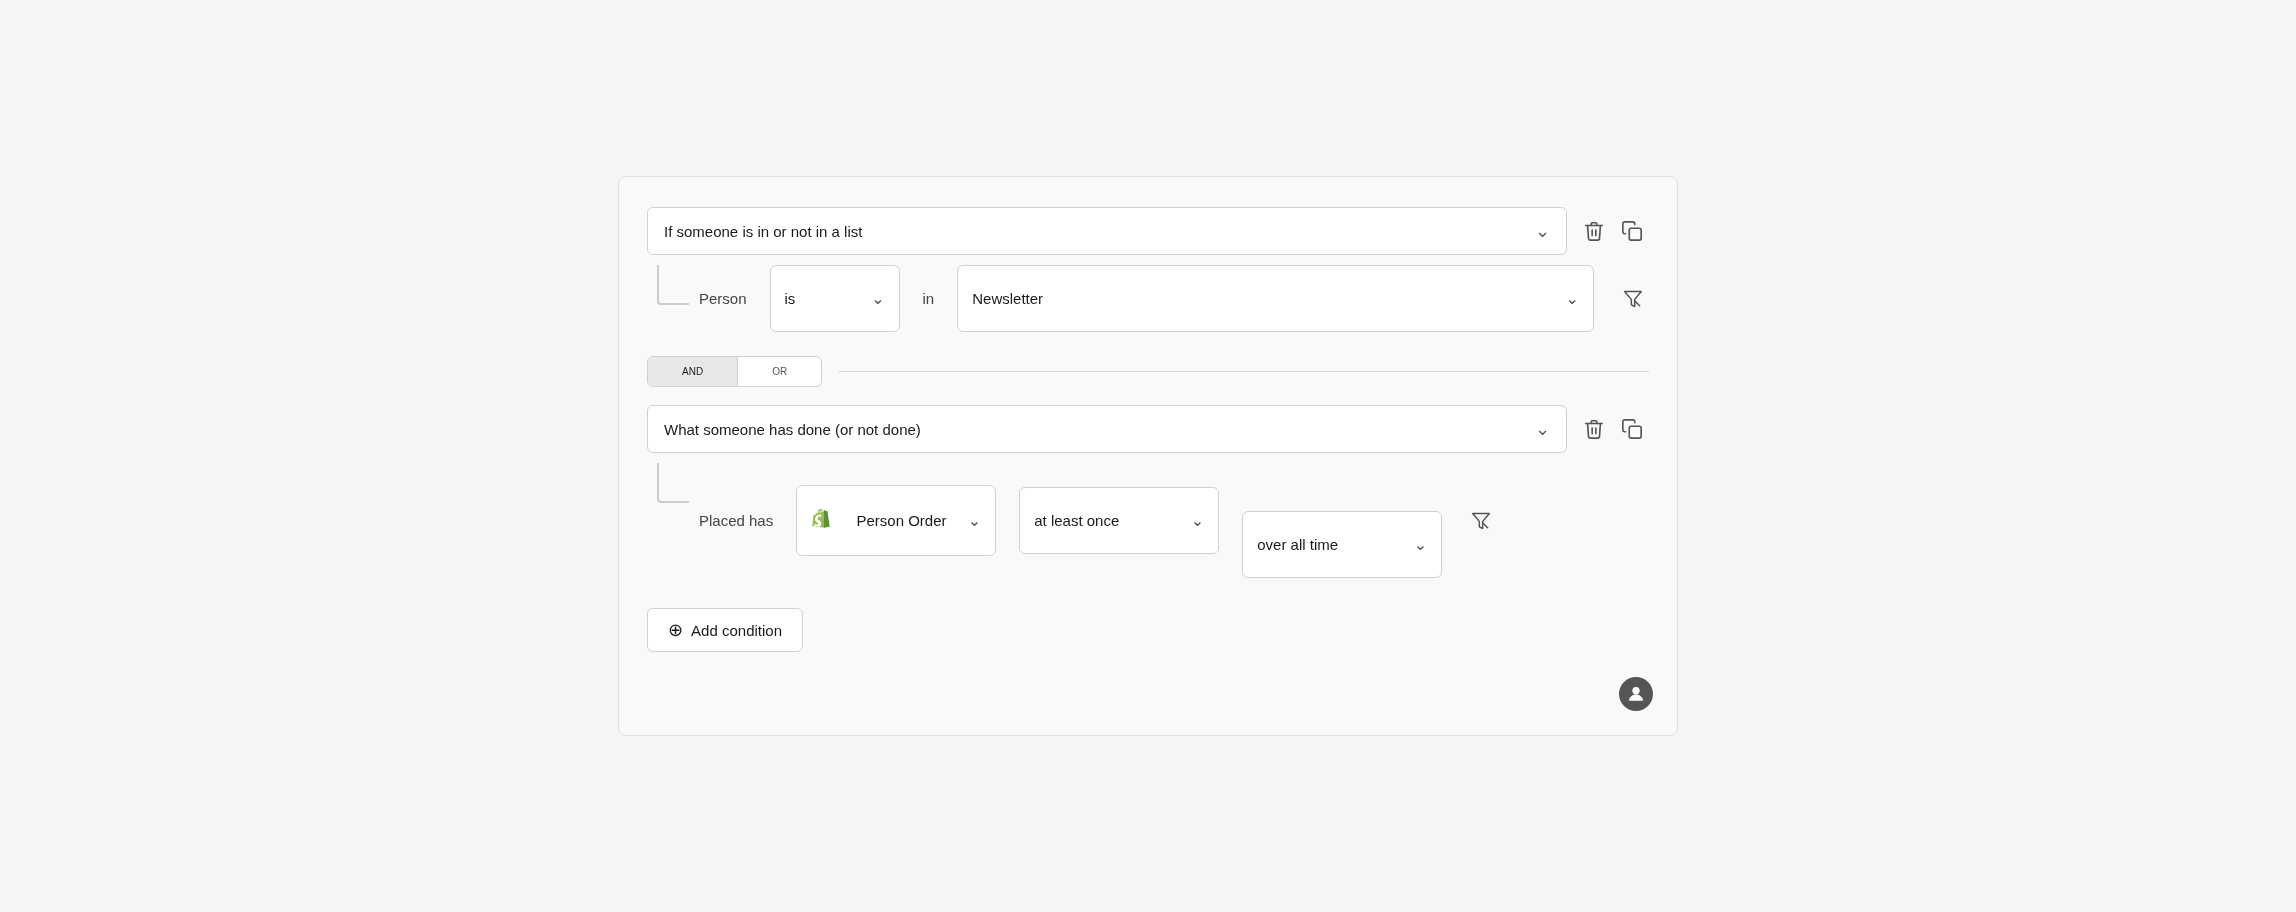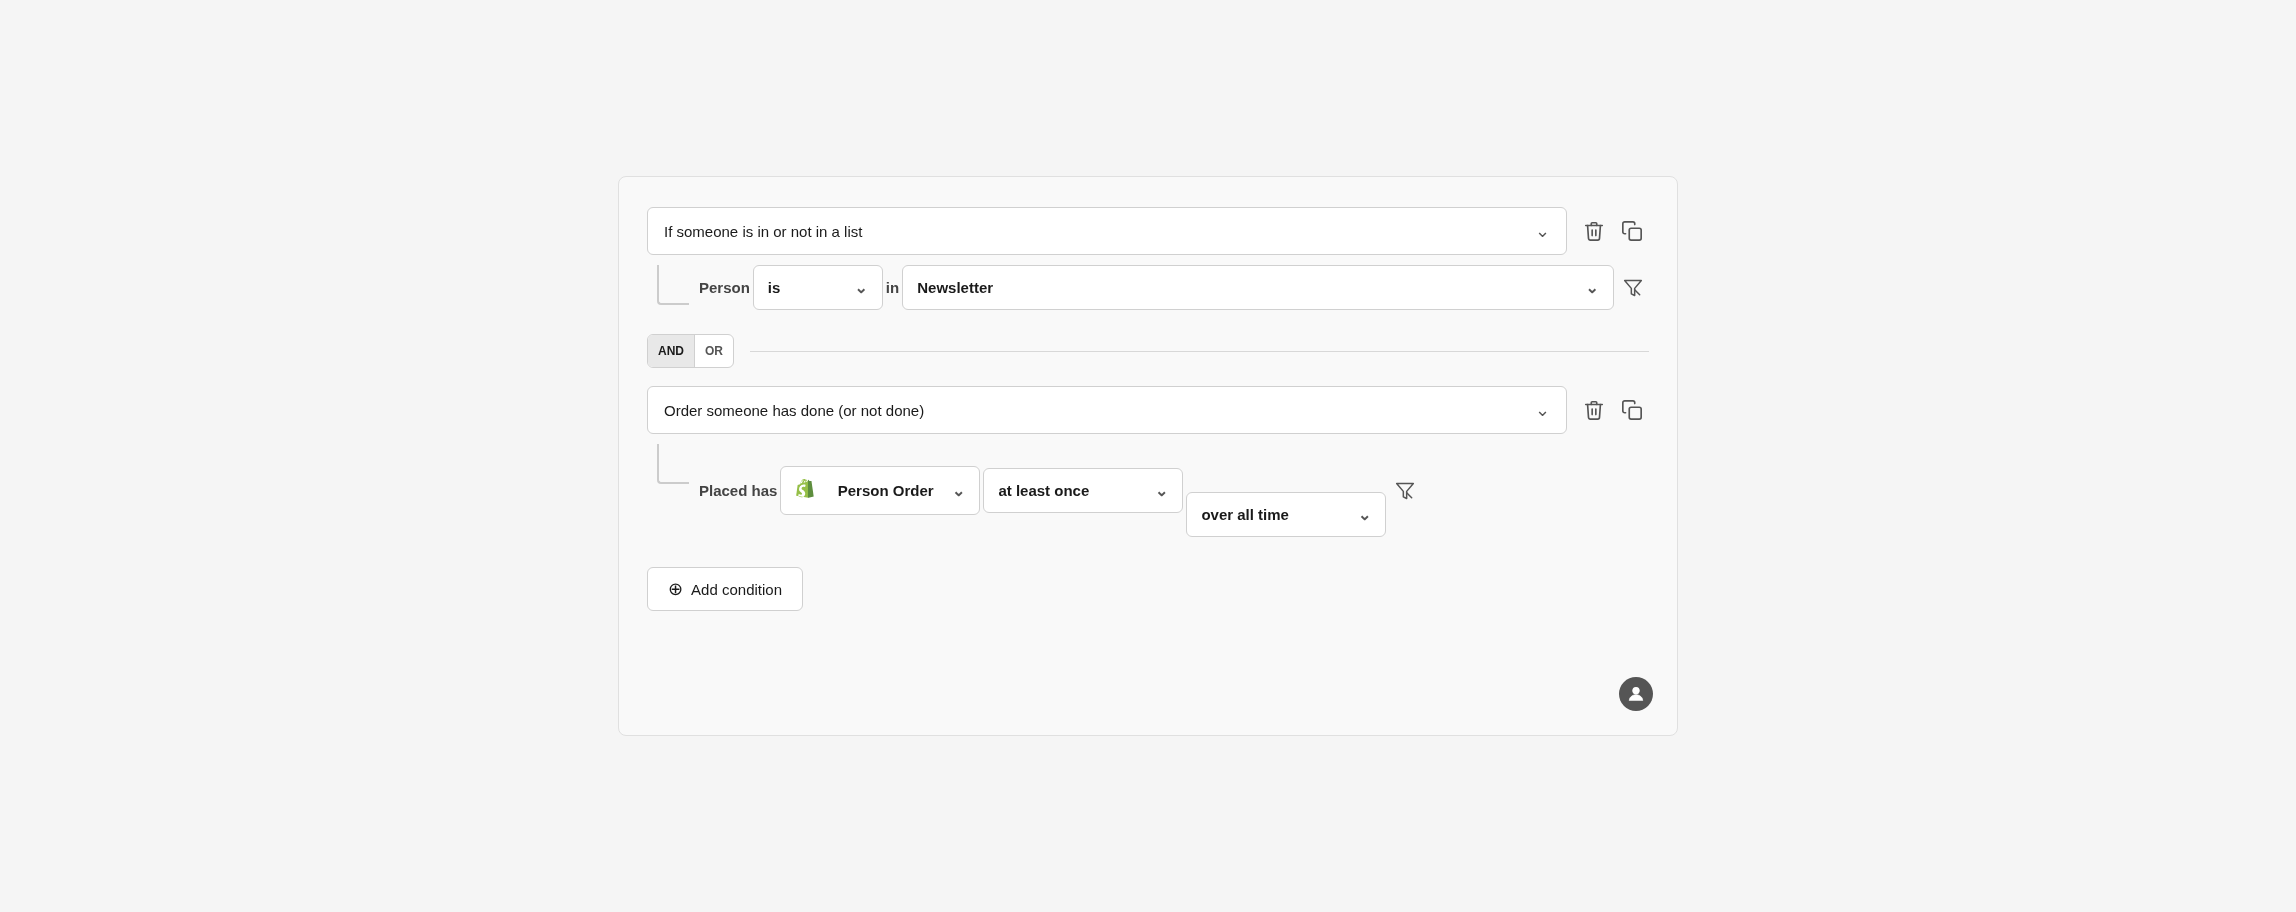--- a/index.html
+++ b/index.html
@@ -79,37 +79,36 @@
       border-bottom: 2px solid #ccc;
       border-bottom-left-radius: 4px;
       margin-right: 10px;
       flex-shrink: 0;
       align-self: flex-start;
       margin-top: 0;
     }
     .sub-fields {
       display: flex;
       align-items: center;
-      gap: 3px;
+      gap: 23px;
       flex: 1;
-      font-weight: bold;
     }
     .label-text {
       font-size: 15px;
       color: #444;
       white-space: nowrap;
     }
     .sub-dropdown {
       display: flex;
       align-items: center;
       justify-content: space-between;
       border: 1.5px solid #d0d0d0;
       border-radius: 6px;
       background: #fff;
-      padding: 12px 14px;
+      padding: 23px 14px;
       cursor: pointer;
       font-size: 15px;
       color: #1a1a1a;
       gap: 8px;
     }
     .sub-dropdown .chevron {
       font-size: 16px;
       color: #555;
     }
     .sub-dropdown-newsletter {
@@ -128,26 +127,26 @@
     }
     .and-or-buttons {
       display: flex;
       border: 1.5px solid #d0d0d0;
       border-radius: 6px;
       overflow: hidden;
       background: #fff;
       flex-shrink: 0;
     }
     .and-or-btn {
-      padding: 9px 10px;
+      padding: 9px 34px;
       background: none;
       border: none;
       cursor: pointer;
-      font-size: 12px;
-      font-weight: 700;
+      font-size: 10px;
+      font-weight: 400;
       color: #555;
     }
     .and-or-btn.active {
       background: #e8e8e8;
       color: #1a1a1a;
     }
     .and-or-btn:first-child {
       border-right: 1.5px solid #d0d0d0;
     }
     .separator-line {
@@ -282,21 +281,21 @@
     <div class="and-or-buttons">
       <button class="and-or-btn active">AND</button>
       <button class="and-or-btn">OR</button>
     </div>
     <div class="separator-line"></div>
   </div>
 
   <div class="condition-block-2">
     <div class="main-selector-row">
       <div class="main-dropdown">
-        <span>Order someone has done (or not done)</span>
+        <span>What someone has done (or not done)</span>
         <span class="chevron">⌄</span>
       </div>
       <div class="action-icons">
         <button class="icon-btn" title="Delete">
           <svg width="22" height="22" viewBox="0 0 24 24" fill="none" stroke="currentColor" stroke-width="1.8" stroke-linecap="round" stroke-linejoin="round">
               <polyline points="3 6 5 6 21 6"></polyline>
               <path d="M19 6l-1 14a2 2 0 0 1-2 2H8a2 2 0 0 1-2-2L5 6"></path>
               <path d="M10 11v6"></path>
               <path d="M14 11v6"></path>
               <path d="M9 6V4a1 1 0 0 1 1-1h4a1 1 0 0 1 1 1v2"></path>

